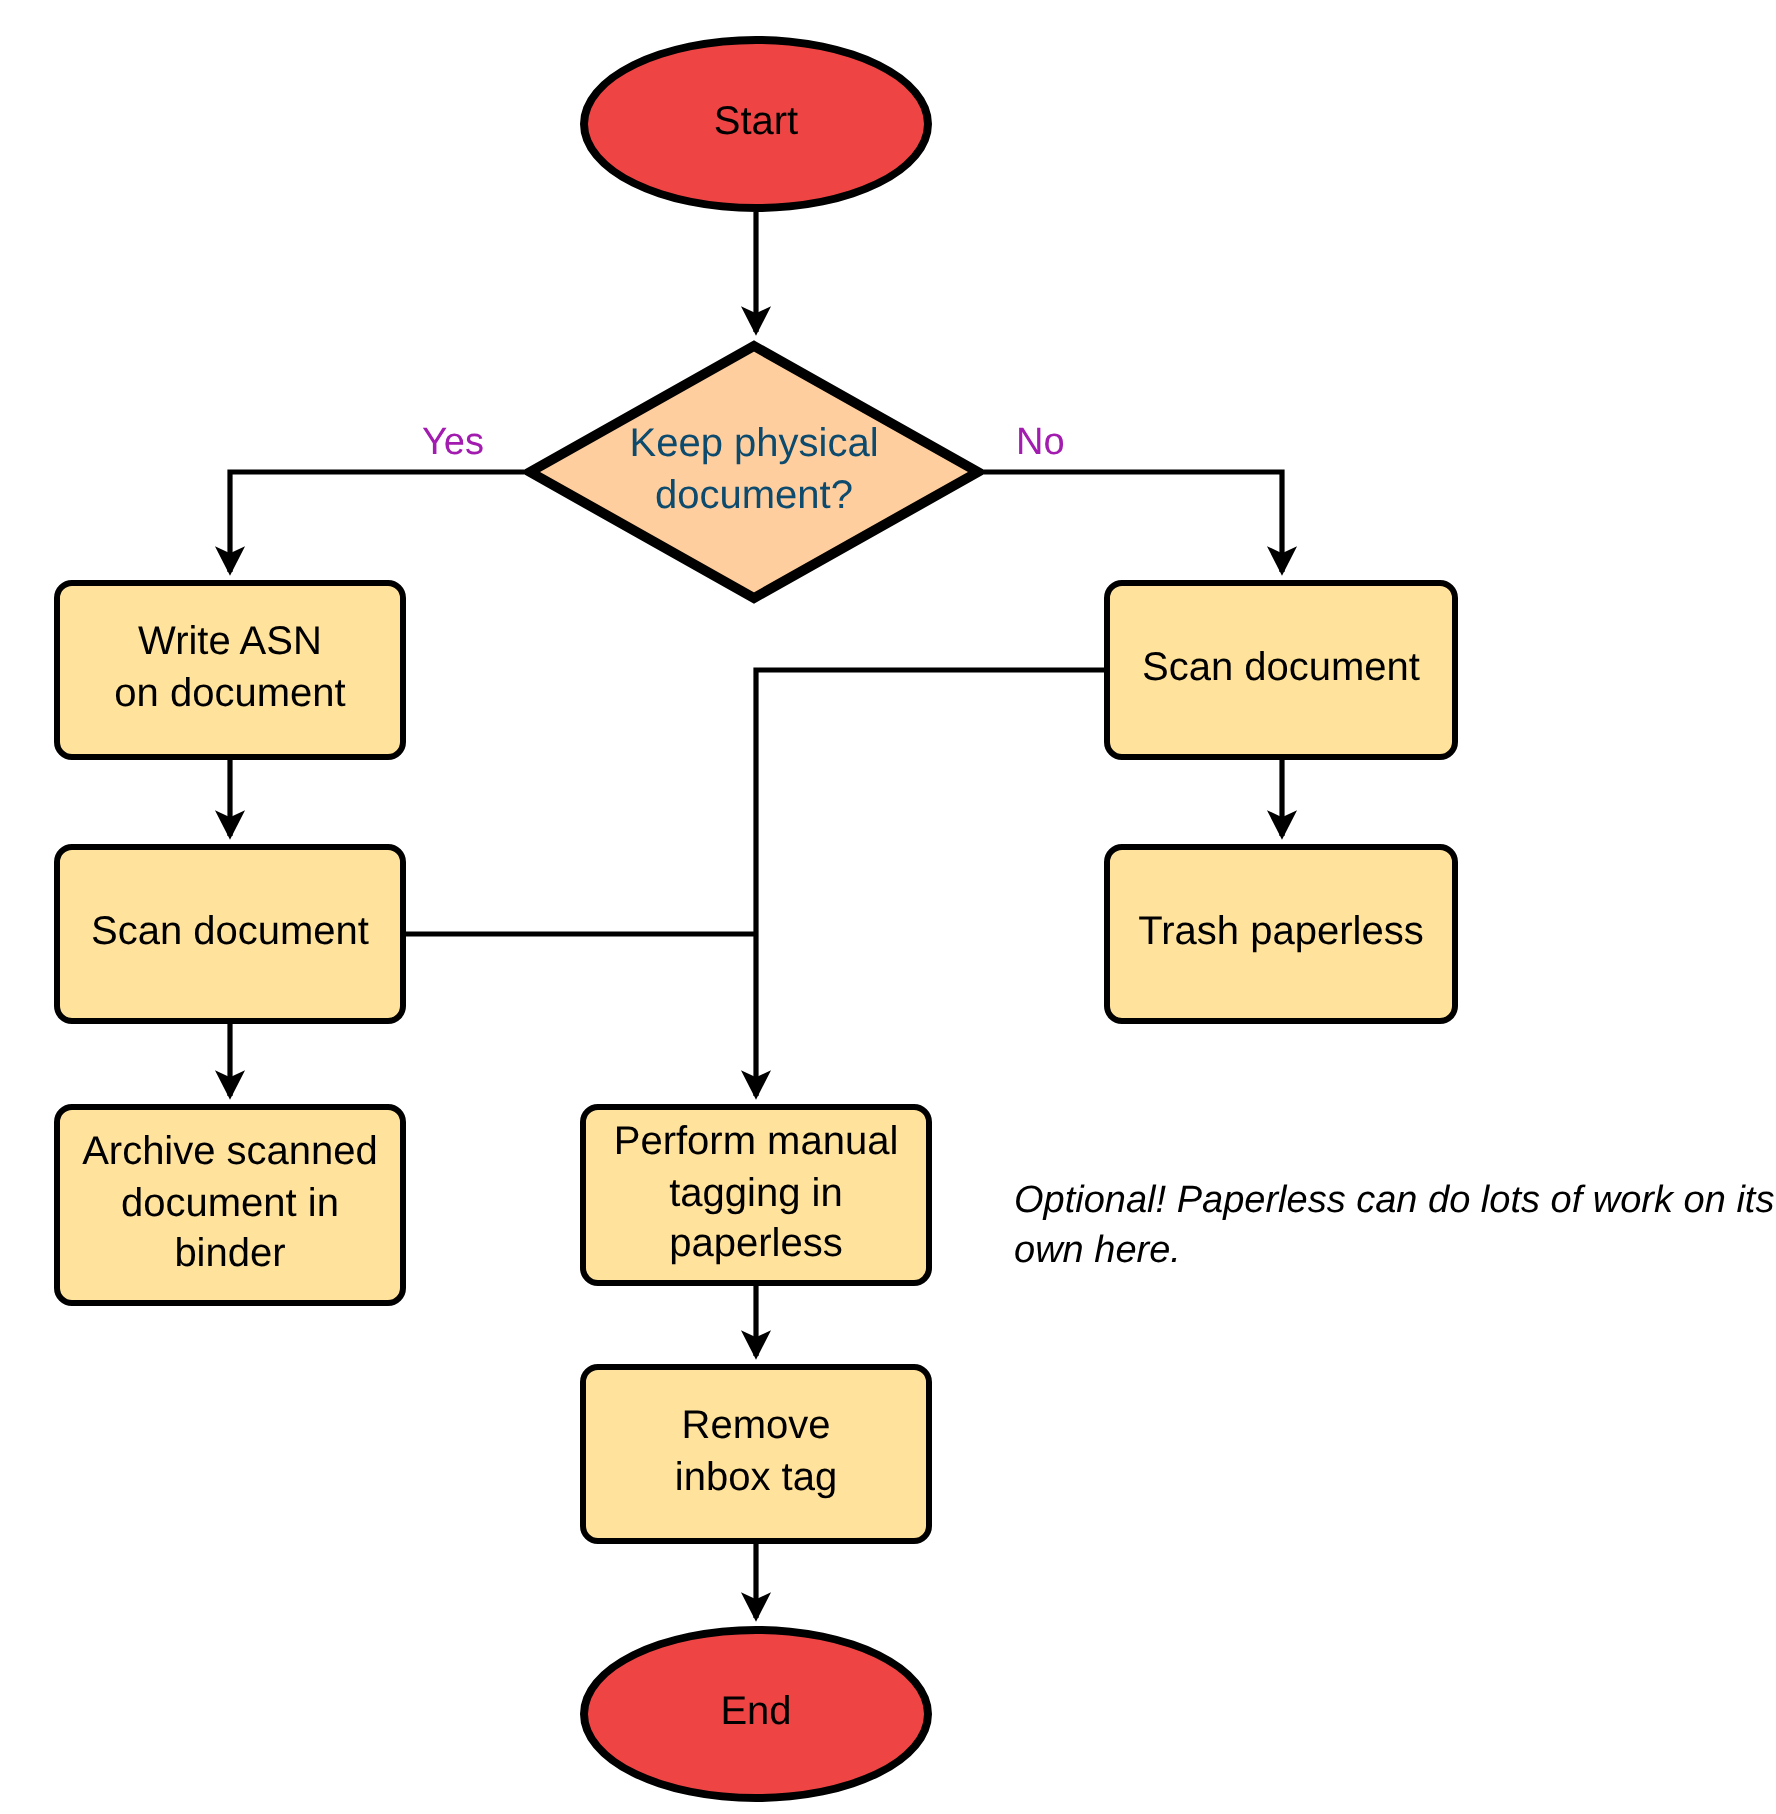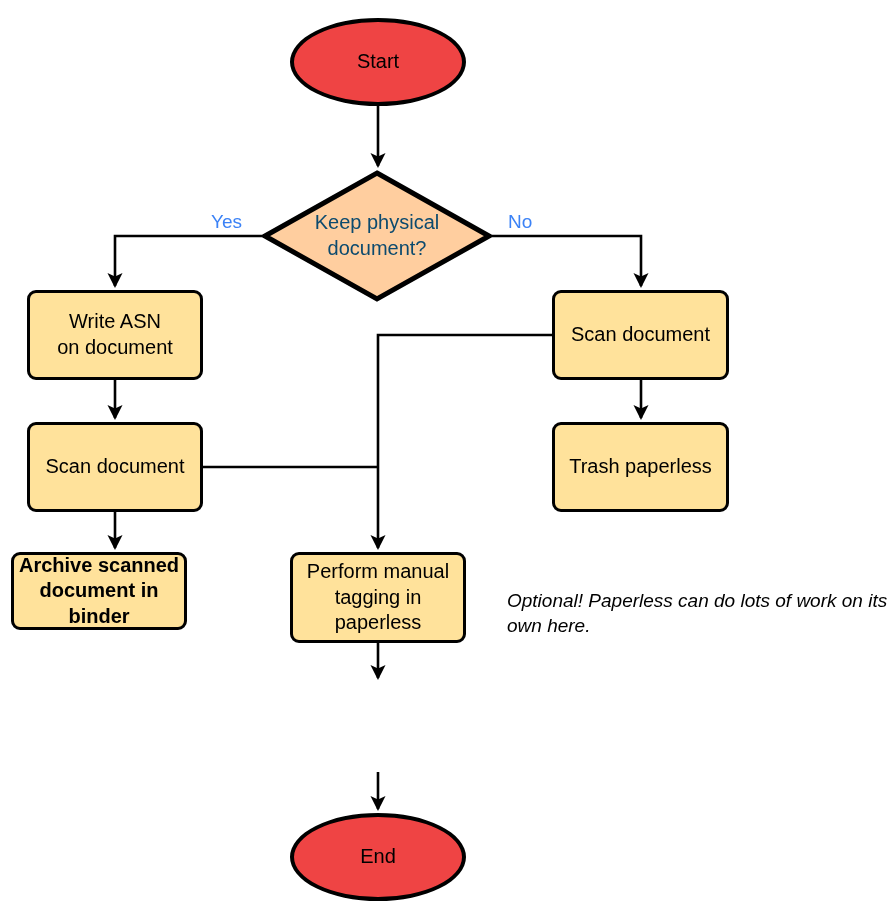--- a/index.html
+++ b/index.html
@@ -68,21 +68,21 @@
     align-items: center;
     justify-content: center;
     text-align: center;
     line-height: 1.28;
     font-size: 20px;
     color: #0c4a6e;
   }
   .edge-label {
     position: absolute;
     font-size: 19px;
-    color: #3b82f6;
+    color: #a21caf;
     white-space: nowrap;
     z-index: 4;
   }
   .note {
     position: absolute;
     font-size: 19px;
     font-style: italic;
     line-height: 1.32;
     color: #000000;
     z-index: 4;
@@ -136,36 +136,39 @@
   </div>
 
   <div class="node node-process" style="left:27px; top:290px; width:176px; height:90px;">
     <span>Write ASN<br>on document</span>
   </div>
 
   <div class="node node-process" style="left:27px; top:422px; width:176px; height:90px;">
     <span>Scan document</span>
   </div>
 
-  <div class="node node-process" style="left:11px; top:552px; width:176px; height:78px;font-weight:bold;">
+  <div class="node node-process" style="left:27px; top:552px; width:176px; height:101px;">
     <span>Archive scanned<br>document in<br>binder</span>
   </div>
 
   <div class="node node-process" style="left:552px; top:290px; width:177px; height:90px;">
     <span>Scan document</span>
   </div>
 
   <div class="node node-process" style="left:552px; top:422px; width:177px; height:90px;">
     <span>Trash paperless</span>
   </div>
 
   <div class="node node-process" style="left:290px; top:552px; width:176px; height:91px;">
     <span>Perform manual<br>tagging in<br>paperless</span>
   </div>
 
+  <div class="node node-process" style="left:290px; top:682px; width:176px; height:90px;">
+    <span>Remove<br>inbox tag</span>
+  </div>
 
   <div class="node node-terminal" style="left:290px; top:813px; width:176px; height:88px;">
     <span>End</span>
   </div>
 
   <div class="edge-label" style="left:211px; top:211px;">Yes</div>
   <div class="edge-label" style="left:508px; top:211px;">No</div>
 
   <div class="note" style="left:507px; top:588px; width:400px;">Optional! Paperless can do lots of work on its own here.</div>
 

